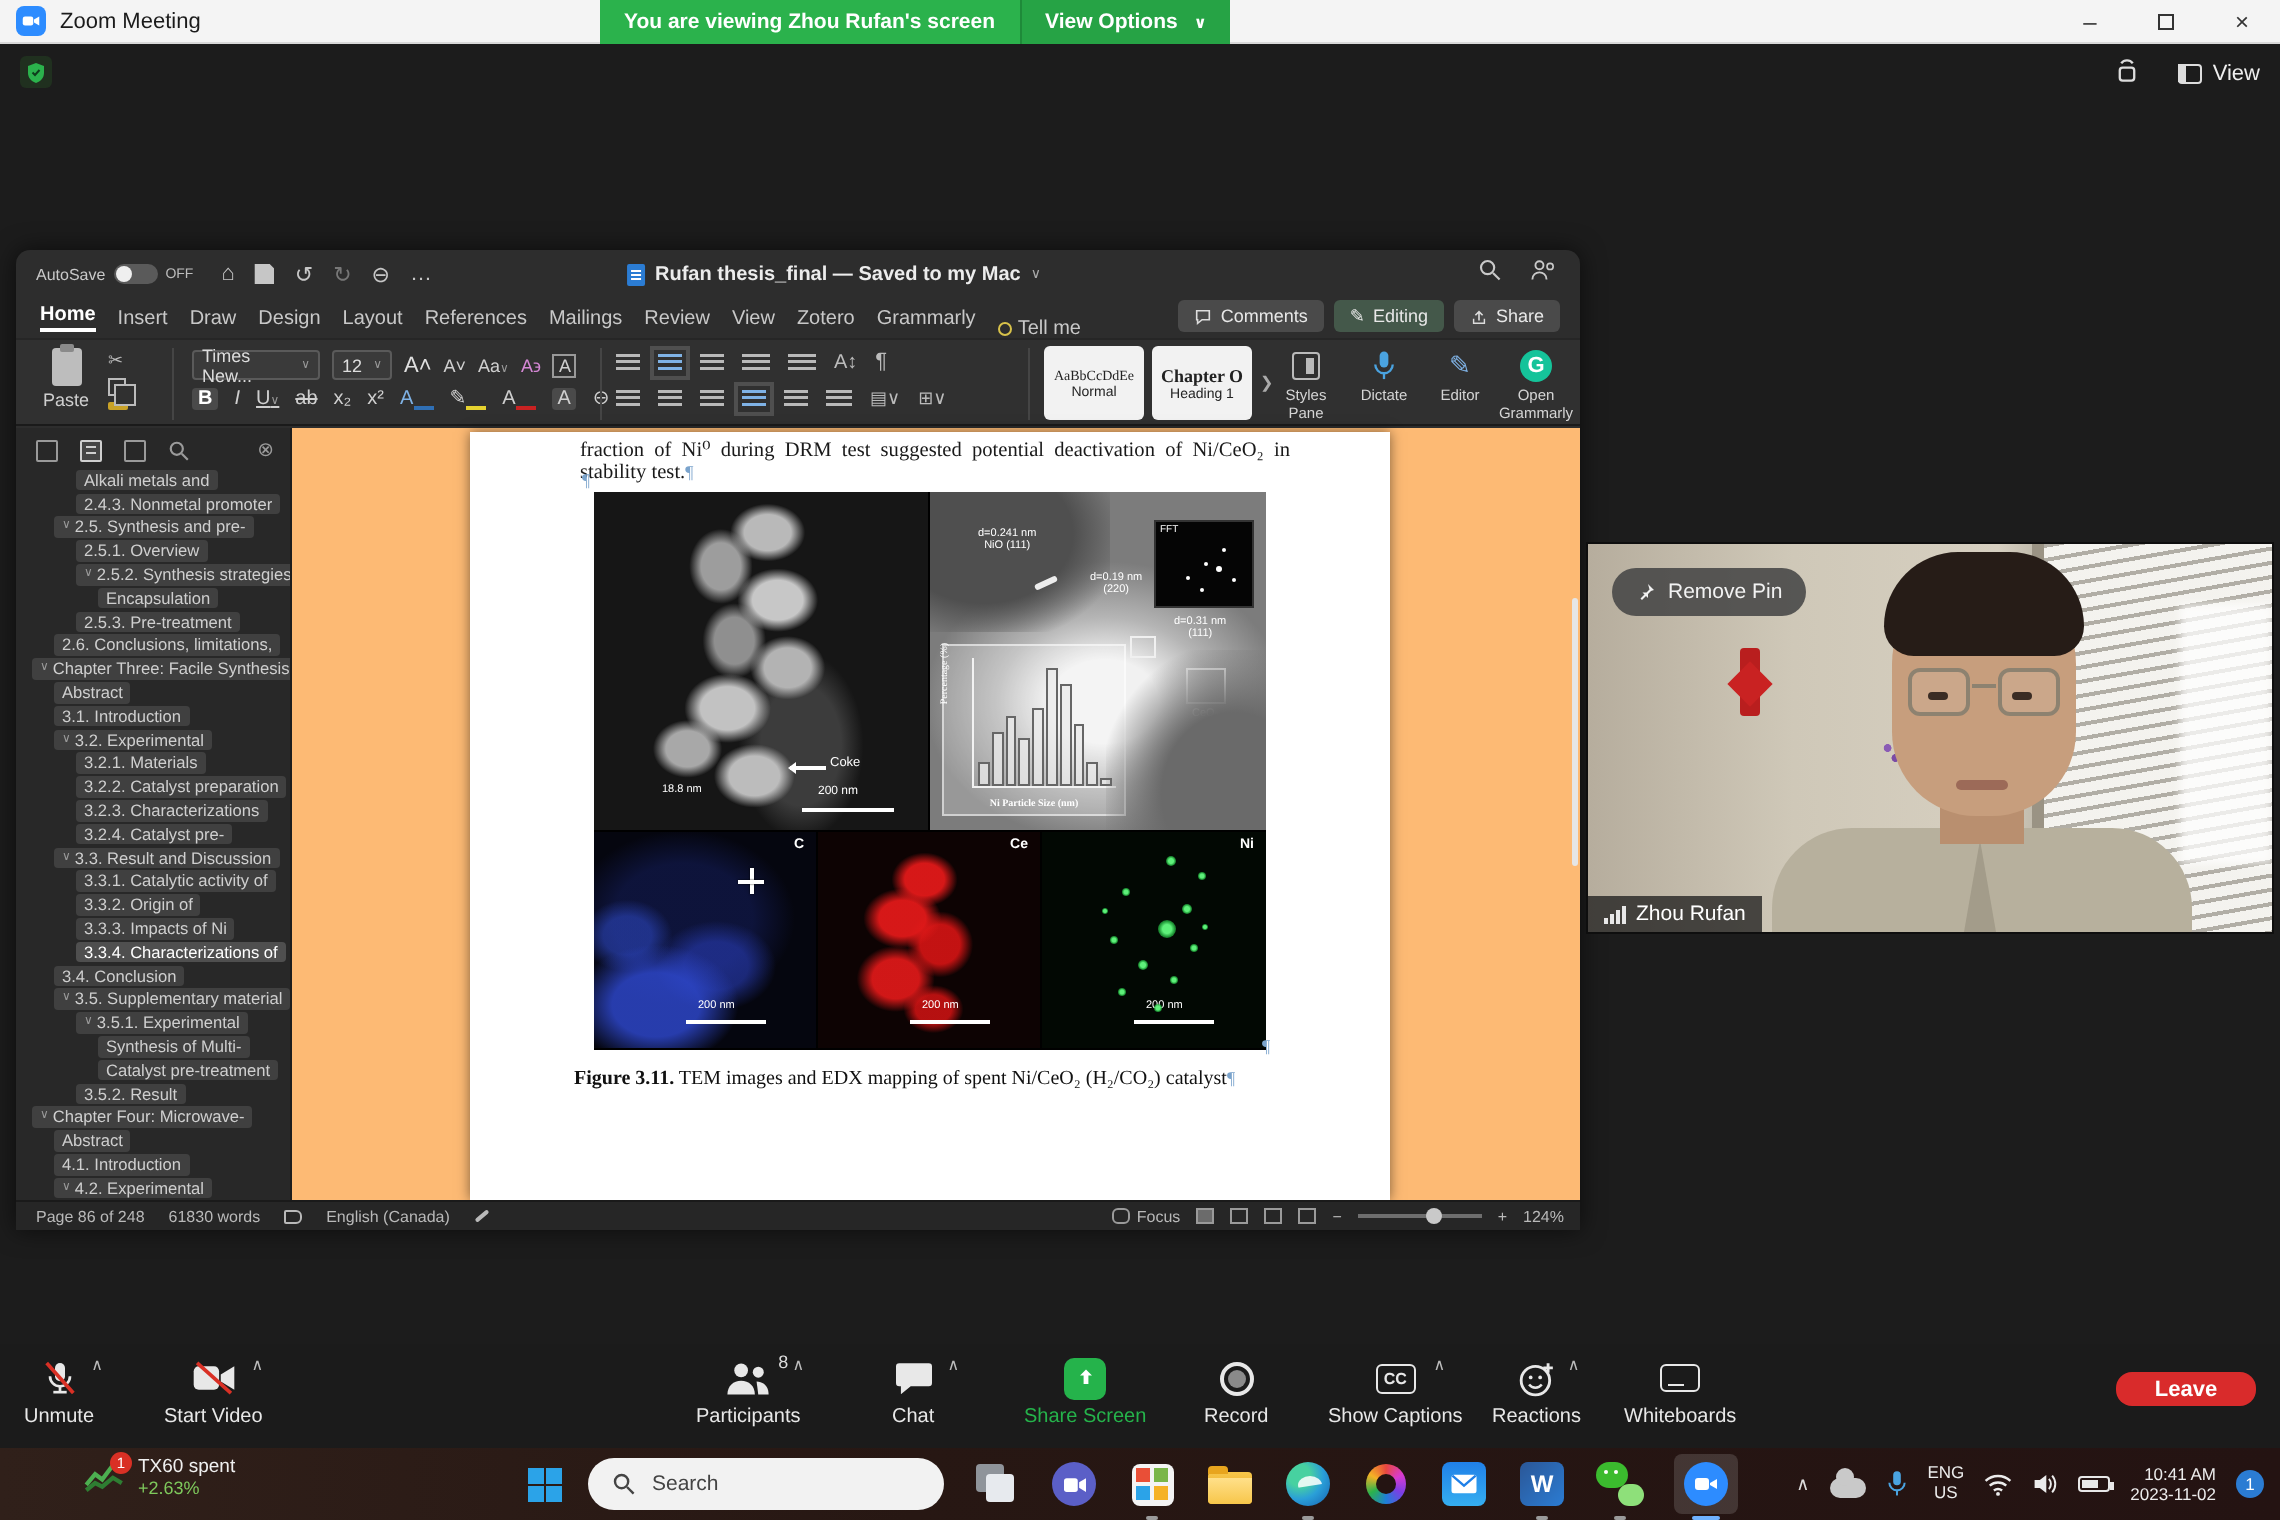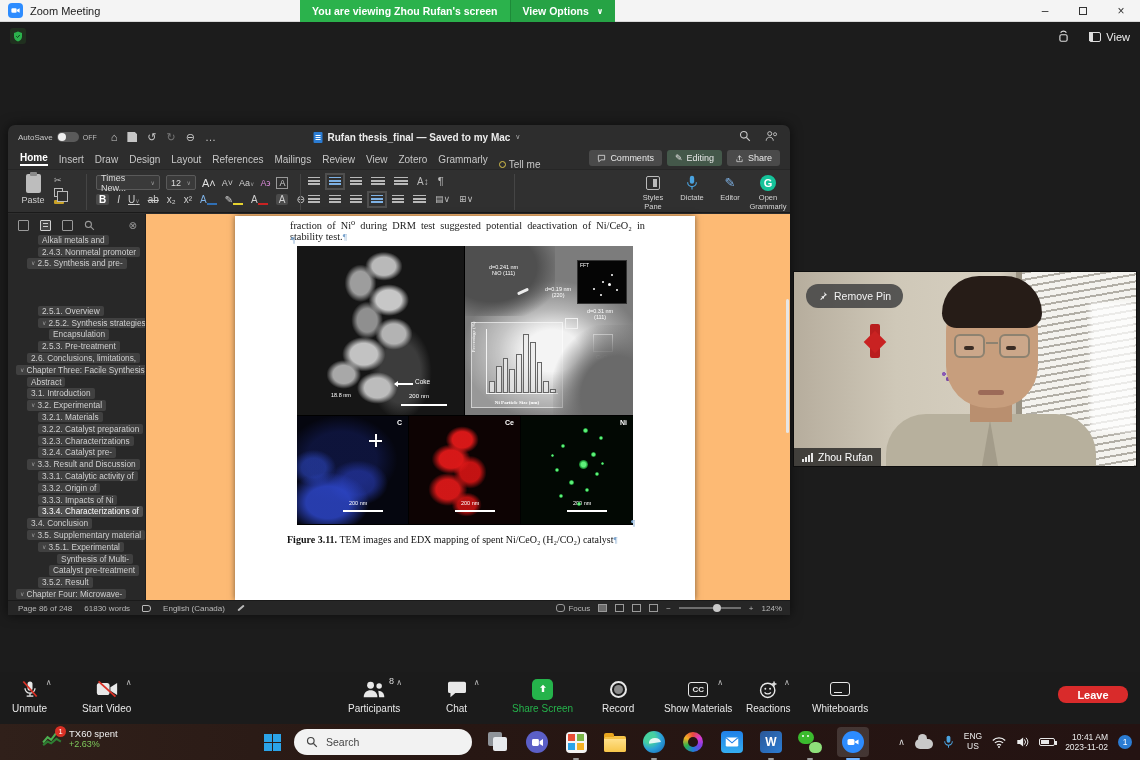--- a/index.html
+++ b/index.html
@@ -477,20 +477,31 @@
         <span class="bars"></span>
         <span class="bars"></span>
         <span class="bars"></span>
         <span class="bars active"></span>
         <span class="bars"></span>
         <span class="bars" style="width:13px"></span>
         <span style="color:#bbb">▤∨</span>
         <span style="color:#bbb">⊞∨</span>
       </div>
       <div class="vdiv" style="left:506px"></div>
+      <div class="rb styles-gal">
+        <div class="style-card">
+          <span class="sample">AaBbCcDdEe</span>
+          <span class="sname">Normal</span>
+        </div>
+        <div class="style-card h1">
+          <span class="sample">Chapter O</span>
+          <span class="sname">Heading 1</span>
+        </div>
+        <span class="gal-arrow">❯</span>
+      </div>
       <div class="rb big-btn" style="left:628px;top:4px;width:34px">
         <div class="ic">
             <span class="stylespane-ico"></span>
           </div>
         <span>Styles Pane</span>
       </div>
       <div class="rb big-btn" style="left:666px;top:4px;width:36px">
         <div class="ic">
           <svg width="12" height="16" viewBox="0 0 16 22">
               <rect x="5" y="1" width="6" height="11" rx="3" fill="#4aa3e0"></rect>
@@ -537,21 +548,21 @@
               <span class="pill">
                 <span>2.4.3. Nonmetal promoter</span>
               </span>
             </div>
             <div class="nav-item" style="padding-left: 15px;">
               <span class="pill">
                 <span class="nchev">∨</span>
                 <span>2.5. Synthesis and pre-</span>
               </span>
             </div>
-            <div class="nav-item" style="padding-left: 26px; margin-top: 36px;">
+            <div class="nav-item" style="padding-left: 26px;">
               <span class="pill">
                 <span>2.5.1. Overview</span>
               </span>
             </div>
             <div class="nav-item" style="padding-left: 26px;">
               <span class="pill">
                 <span class="nchev">∨</span>
                 <span>2.5.2. Synthesis strategies</span>
               </span>
             </div>
@@ -648,21 +659,21 @@
                 <span class="nchev">∨</span>
                 <span>3.5. Supplementary material</span>
               </span>
             </div>
             <div class="nav-item" style="padding-left: 26px;">
               <span class="pill">
                 <span class="nchev">∨</span>
                 <span>3.5.1. Experimental</span>
               </span>
             </div>
-            <div class="nav-item" style="padding-left: 37px; justify-content: center;">
+            <div class="nav-item" style="padding-left: 37px;">
               <span class="pill">
                 <span>Synthesis of Multi-</span>
               </span>
             </div>
             <div class="nav-item" style="padding-left: 37px;">
               <span class="pill">
                 <span>Catalyst pre-treatment</span>
               </span>
             </div>
             <div class="nav-item" style="padding-left: 26px;">
@@ -922,21 +933,21 @@
             <i></i>
           </span>
         </span>
       <span>Record</span>
     </div>
     <div class="zbtn" style="left:664px">
       <span class="ico">
         <span class="cc-box">CC</span>
         <span class="up" style="right:-15px">∧</span>
       </span>
-      <span>Show Materials</span>
+      <span>Show Captions</span>
     </div>
     <div class="zbtn" style="left:746px">
       <span class="ico">
         <svg width="19" height="19" viewBox="0 0 24 24">
             <circle cx="11" cy="13" r="9" fill="none" stroke="#e8e8e8" stroke-width="1.8"></circle>
             <circle cx="8" cy="11" r="1.2" fill="#e8e8e8"></circle>
             <circle cx="14" cy="11" r="1.2" fill="#e8e8e8"></circle>
             <path d="M7 15.5a5 5 0 008 0" fill="none" stroke="#e8e8e8" stroke-width="1.6"></path>
             <path d="M19 2v6M16 5h6" stroke="#e8e8e8" stroke-width="1.8"></path>
           </svg>

